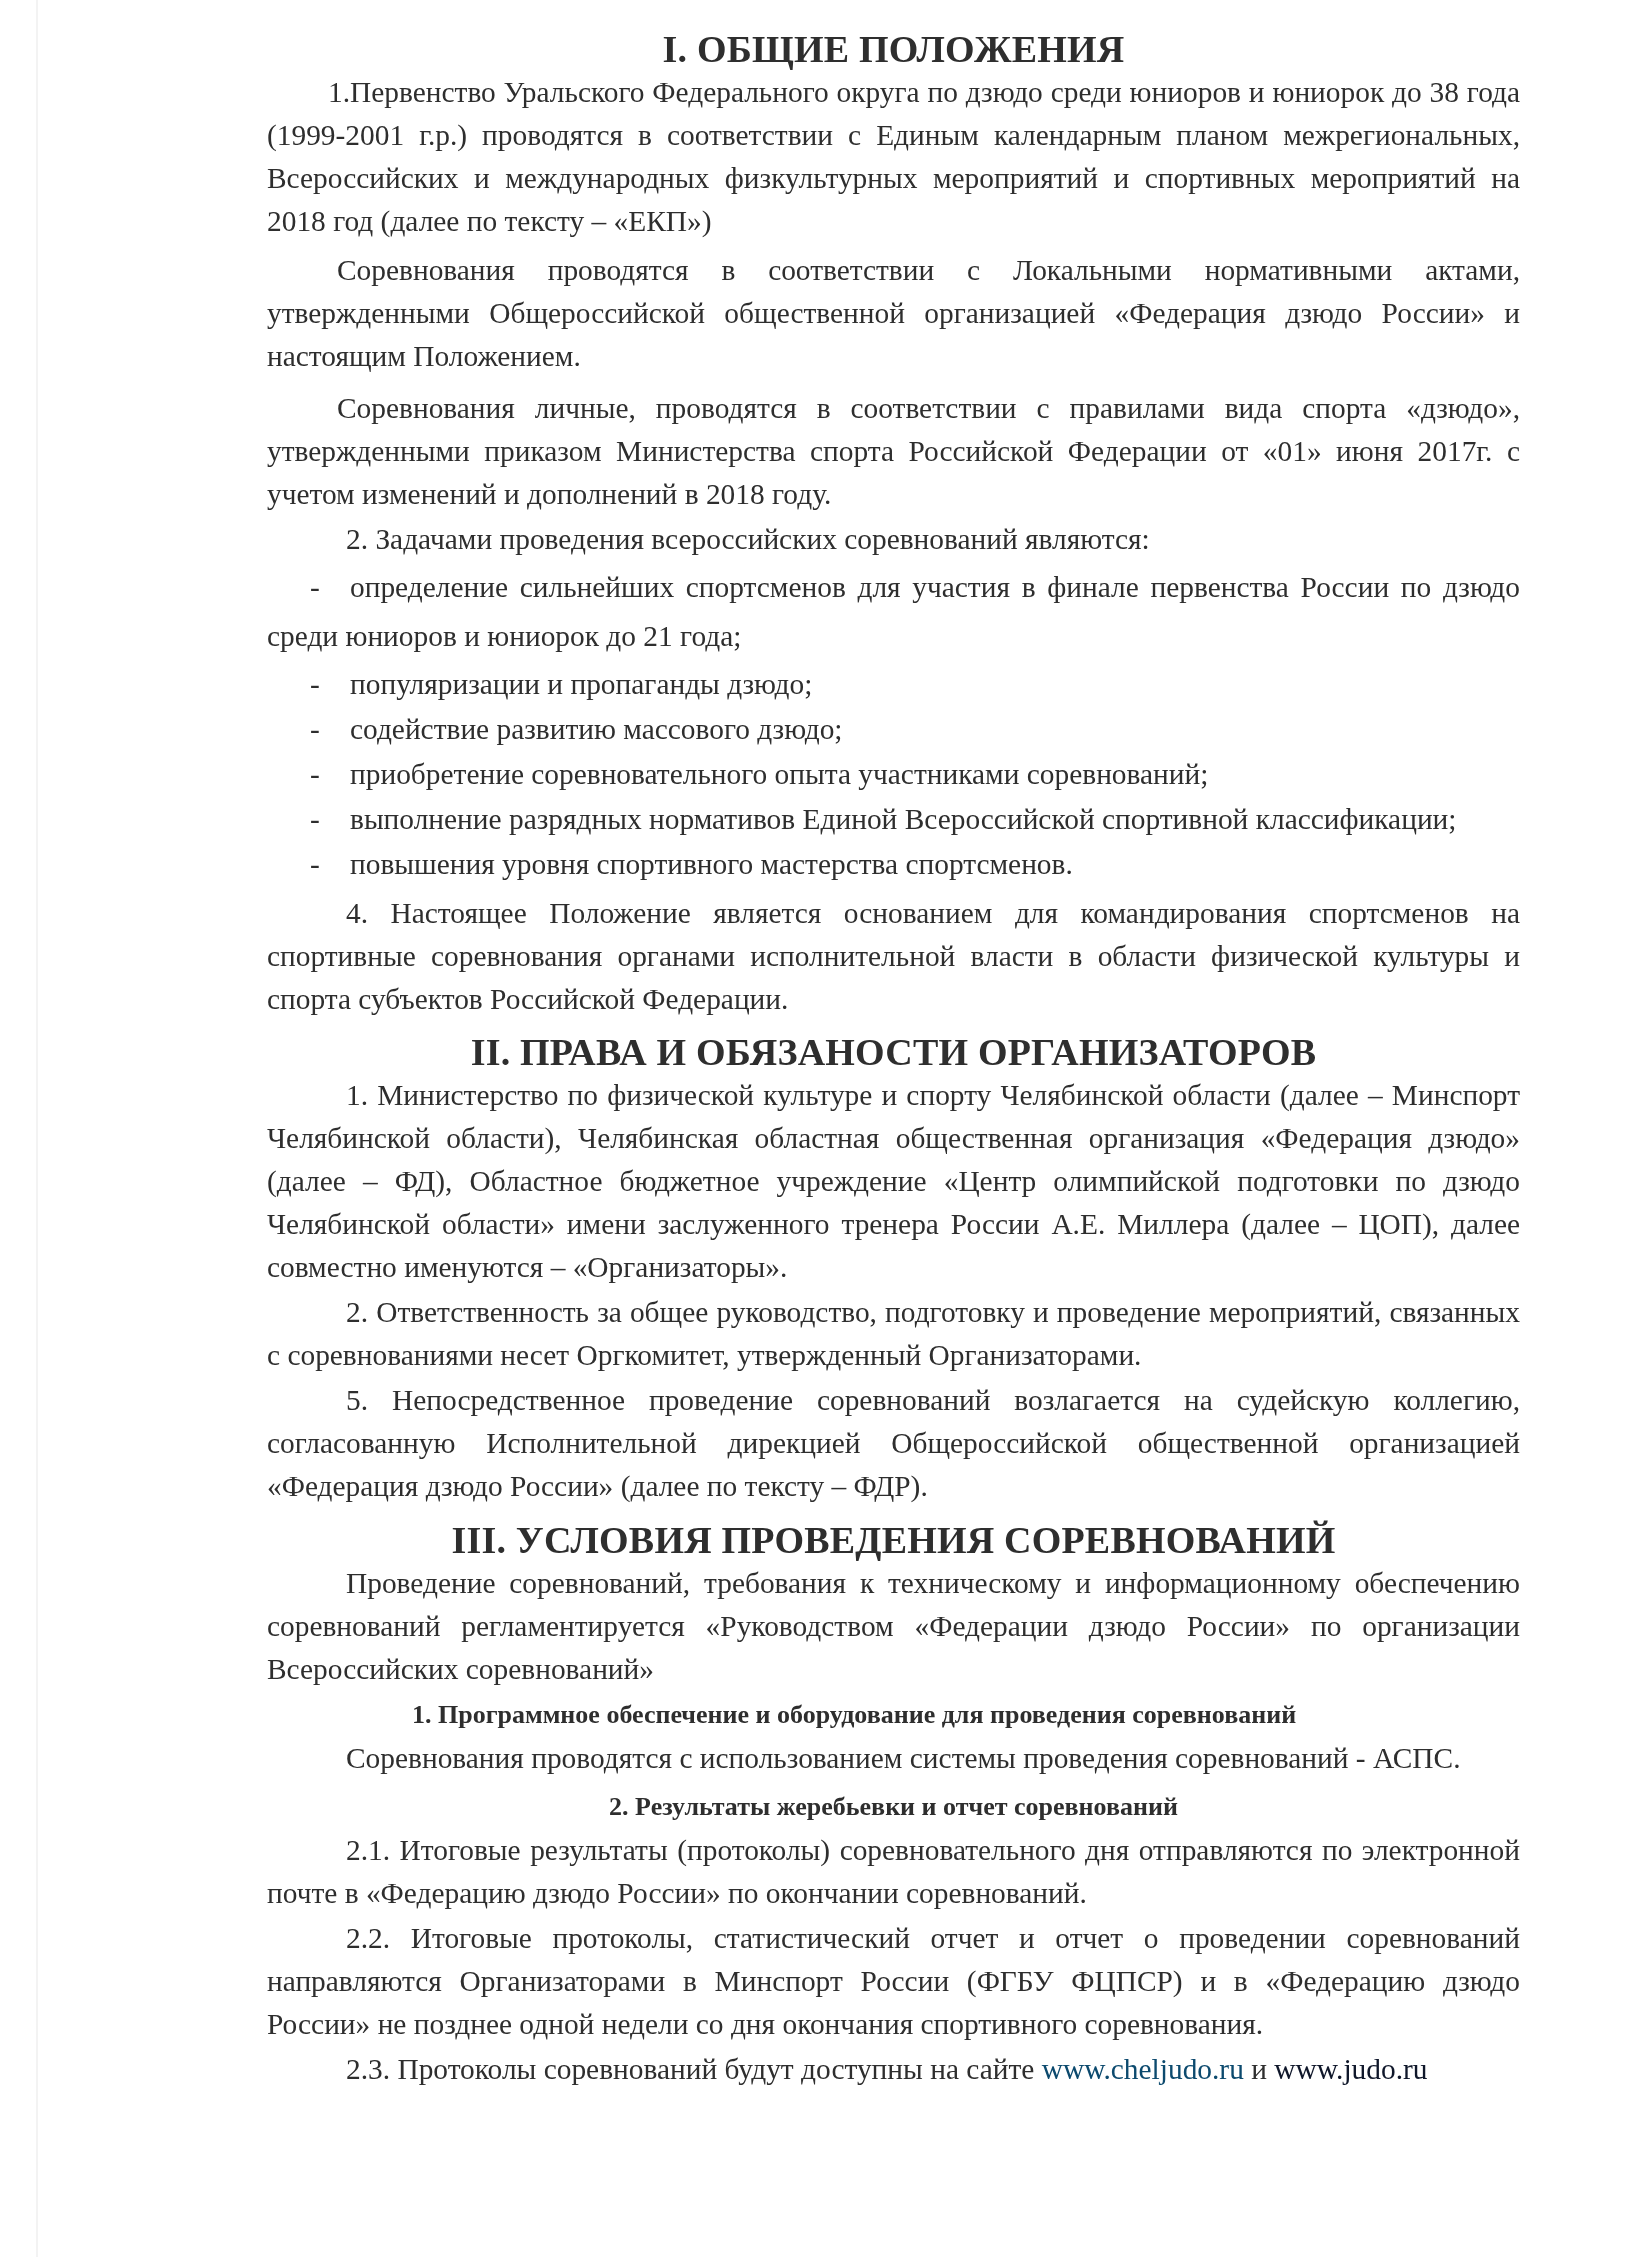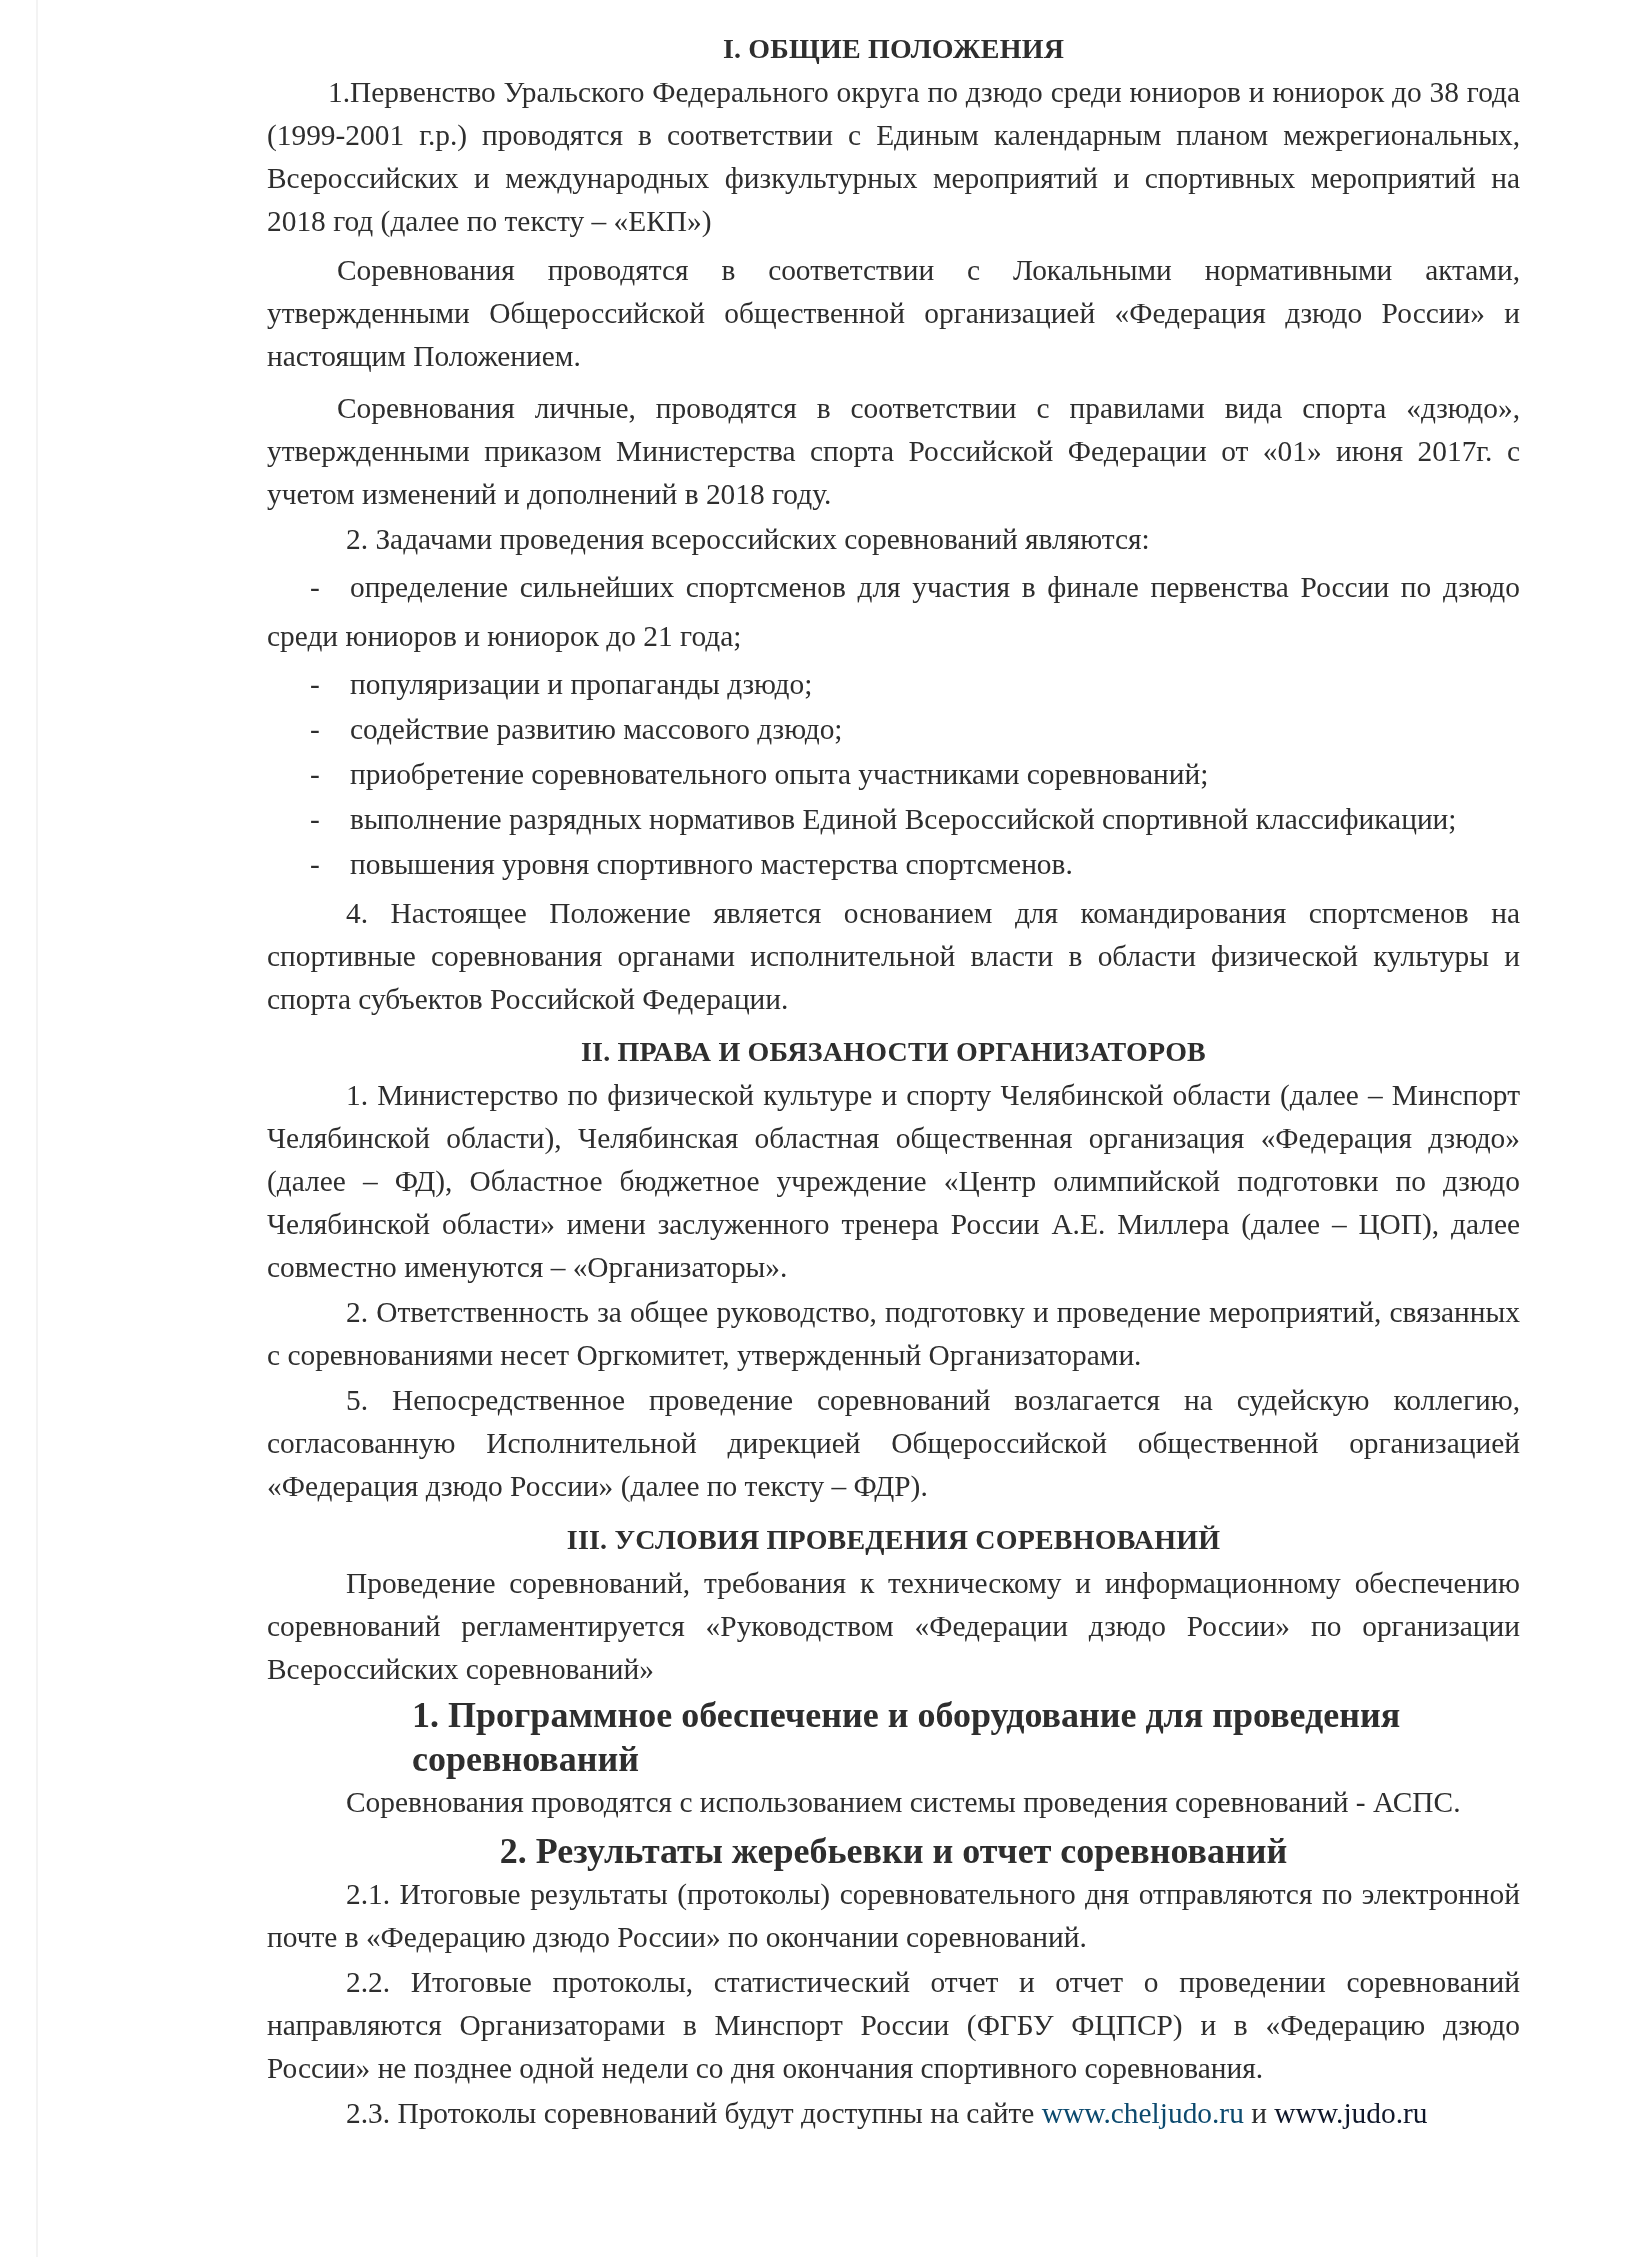--- a/index.html
+++ b/index.html
@@ -27,29 +27,29 @@
     position: absolute;
     left: 267px;
     top: 27px;
     width: 1253px;
     font-size: 29.4px;
     line-height: 43px;
   }
   .h-section {
     font-weight: bold;
     text-align: center;
-    font-size: 28px;
+    font-size: 38px;
     line-height: 44px;
     margin: 0;
     letter-spacing: 0.2px;
   }
   .h-sub {
     font-weight: bold;
     text-align: center;
-    font-size: 36px;
+    font-size: 26px;
     line-height: 44px;
     margin: 0;
   }
   .h-sub.left-num { text-align: left; padding-left: 145px; }
   p {
     margin: 0;
     text-align: justify;
     text-align-last: left;
   }
   .ind { text-indent: 70px; }

